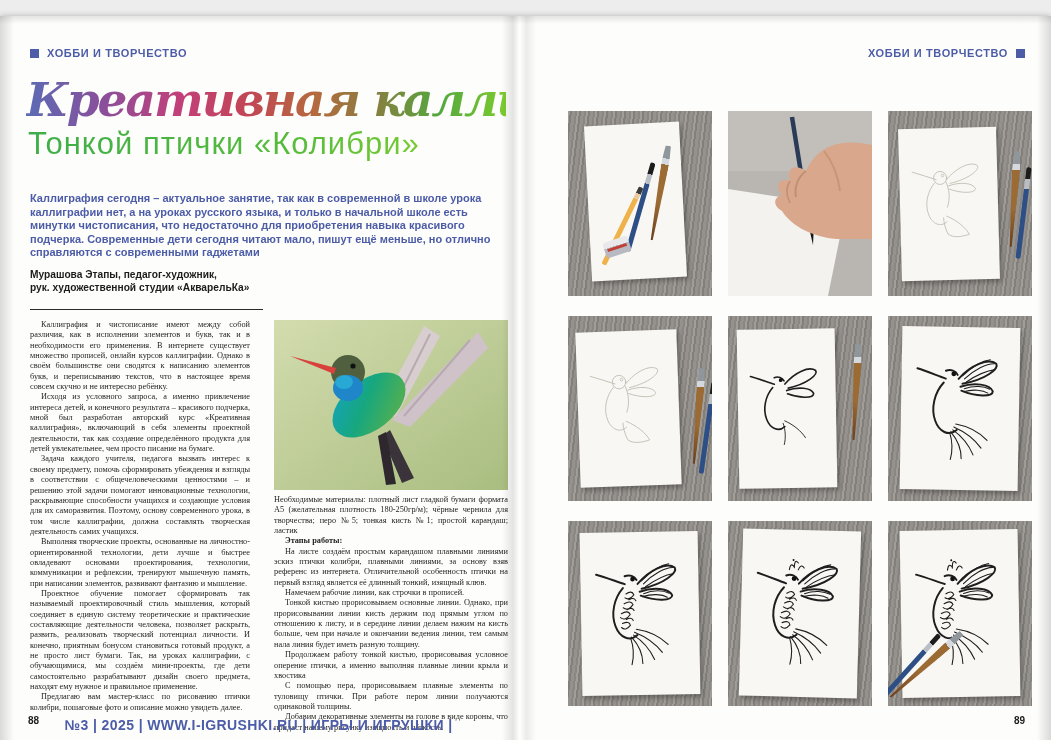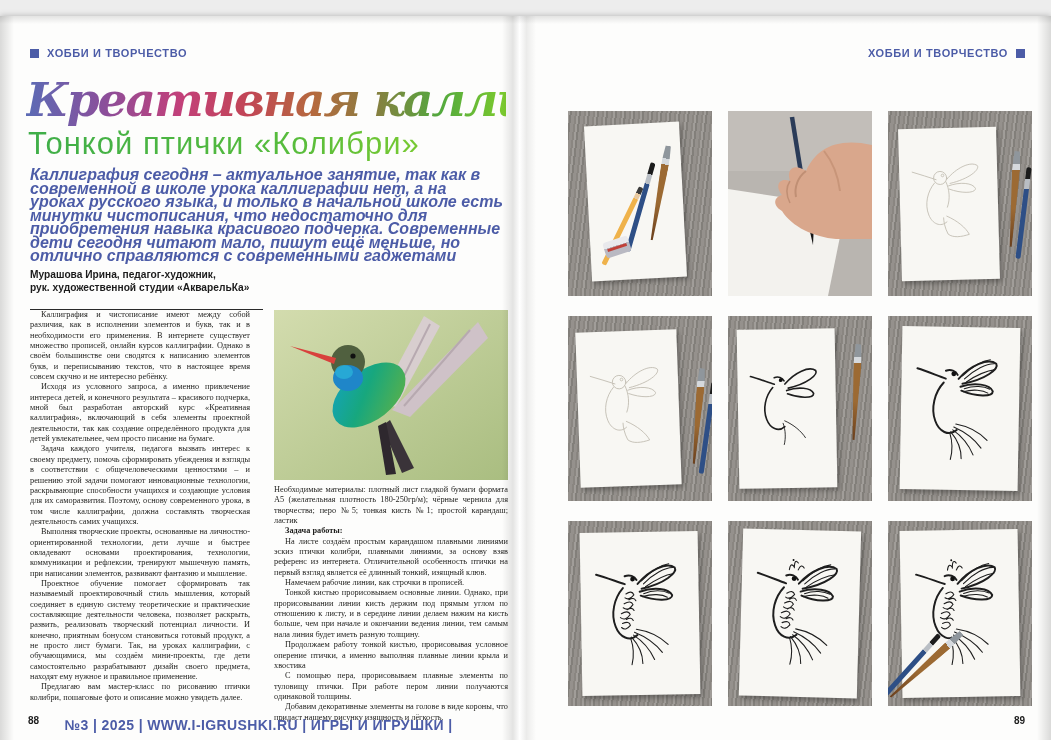--- a/index.html
+++ b/index.html
@@ -30,30 +30,30 @@
                   font-family:"DejaVu Serif", serif; font-style:italic; font-weight:bold;
                   font-size:47px; letter-spacing:-2px; white-space:nowrap;
                   background:linear-gradient(90deg,#5b6bb5 0%,#8a4f9b 16%,#c2407a 32%,#c24556 46%,#b56a3e 60%,#8a7c40 72%,#53a83e 86%,#7ccB2e 100%);
                   -webkit-background-clip:text; background-clip:text; color:transparent; }
   .title-sub { position:absolute; left:28px; top:110px; width:480px;
                font-size:31px; font-weight:normal; letter-spacing:1px; white-space:nowrap;
                background:linear-gradient(90deg,#3fae49 0%,#57bc3c 55%,#8ed32b 100%);
                -webkit-background-clip:text; background-clip:text; color:transparent; }
 
   
-  .lead { position:absolute; left:30px; top:152px; width:474px;
-          color:#4c5ca7; font-weight:bold; font-size:16px; line-height:13.5px;font-style:italic; }
+  .lead { position:absolute; left:30px; top:176px; width:474px;
+          color:#4c5ca7; font-weight:bold; font-size:11px; line-height:13.5px; }
 
   
   .author { position:absolute; left:30px; top:253px; width:250px;
             font-size:10.2px; font-weight:bold; color:#1c1c1c; line-height:12.6px; }
   .author-rule { position:absolute; left:30px; top:293px; width:233px; border-top:1.6px solid #2a2a2a; }
 
   
-  .cols { position:absolute; left:30px; top:294px; width:478px; display:flex; gap:24px; }
+  .cols { position:absolute; left:30px; top:304px; width:478px; display:flex; gap:24px; }
   .col { width:234px; font-family:"Liberation Serif", serif; font-size:8.3px; line-height:10.35px;
          color:#1d1d1b; text-align:justify; }
   .col p { text-indent:11px; }
   .col p.noindent { text-indent:0; }
   .col .bold-head { font-weight:bold; text-indent:11px; }
 
   
   .bird-photo { width:234px; height:170px; margin-bottom:5px; position:relative; overflow:hidden; }
 
   
@@ -106,21 +106,21 @@
       <span class="sq"></span>
       <span>ХОББИ И ТВОРЧЕСТВО</span>
     </div>
 
     <div class="title-script">Креативная каллиграфия</div>
     <div class="title-sub">Тонкой птички «Колибри»</div>
 
     <div class="lead">Каллиграфия сегодня – актуальное занятие, так как в современной в школе урока каллиграфии нет, а на уроках русского языка, и только в начальной школе есть минутки чистописания, что недостаточно для приобретения навыка красивого подчерка. Современные дети сегодня читают мало, пишут ещё меньше, но отлично справляются с современными гаджетами</div>
 
     <div class="author">
-      <div>Мурашова Ирина, педагог-художник,</div>
+      <div>Мурашова Этапы, педагог-художник,</div>
       <div>рук. художественной студии «АкварельКа»</div>
     </div>
     <div class="author-rule"></div>
 
     <div class="cols">
 
       <div class="col">
         <p>Каллиграфия и чистописание имеют между собой различия, как в исполнении элементов и букв, так и в необходимости его применения. В интернете существует множество прописей, онлайн курсов каллиграфии. Однако в своём большинстве они сводятся к написанию элементов букв, и переписыванию текстов, что в настоящее время совсем скучно и не интересно ребёнку.</p>
         <p>Исходя из условного запроса, а именно привлечение интереса детей, и конечного результата – красивого подчерка, мной был разработан авторский курс «Креативная каллиграфия», включающий в себя элементы проектной деятельности, так как создание определённого продукта для детей увлекательнее, чем просто писание на бумаге.</p>
         <p>Задача каждого учителя, педагога вызвать интерес к своему предмету, помочь сформировать убеждения и взгляды в соответствии с общечеловеческими ценностями – и решению этой задачи помогают инновационные технологии, раскрывающие способности учащихся и создающие условия для их саморазвития. Поэтому, основу современного урока, в том числе каллиграфии, должна составлять творческая деятельность самих учащихся.</p>
@@ -154,21 +154,21 @@
               <ellipse cx="95" cy="85" rx="42" ry="25" fill="url(#bodyg)"></ellipse>
             </g>
             <circle cx="74" cy="52" r="17" fill="#50603f"></circle>
             <ellipse cx="74" cy="68" rx="15" ry="13" fill="#1f86c9"></ellipse>
             <ellipse cx="70" cy="62" rx="9" ry="7" fill="#29b0d8" opacity=".8"></ellipse>
             <polygon points="16,36 62,48 60,54" fill="#d8413c"></polygon>
             <circle cx="79" cy="46" r="2.6" fill="#101010"></circle>
           </svg>
         </div>
         <p class="noindent">Необходимые материалы: плотный лист гладкой бумаги формата А5 (желательная плотность 180-250гр/м); чёрные чернила для творчества; перо №5; тонкая кисть №1; простой карандаш; ластик</p>
-        <div class="bold-head">Задача работы:</div>
+        <div class="bold-head">Этапы работы:</div>
         <p>На листе создаём простым карандашом плавными линиями эскиз птички колибри, плавными линиями, за основу взяв референс из интернета. Отличительной особенность птички на первый взгляд является её длинный тонкий, изящный клюв.</p>
         <p>Намечаем рабочие линии, как строчки в прописей.</p>
         <p>Тонкой кистью прорисовываем основные линии. Однако, при прорисовывании линии кисть держим под прямым углом по отношению к листу, и в середине линии делаем нажим на кисть больше, чем при начале и окончании ведения линии, тем самым нала линия будет иметь разную толщину.</p>
         <p>Продолжаем работу тонкой кистью, прорисовывая условное оперение птички, а именно выполняя плавные линии крыла и хвостика</p>
         <p>С помощью пера, прорисовываем плавные элементы по туловищу птички. При работе пером линии получаются одинаковой толщины.</p>
         <p>Добавим декоративные элементы на голове в виде короны, что придаст нашему рисунку изящность и лёгкость.</p>
       </div>
     </div>
 
     <div class="folio">88</div>

